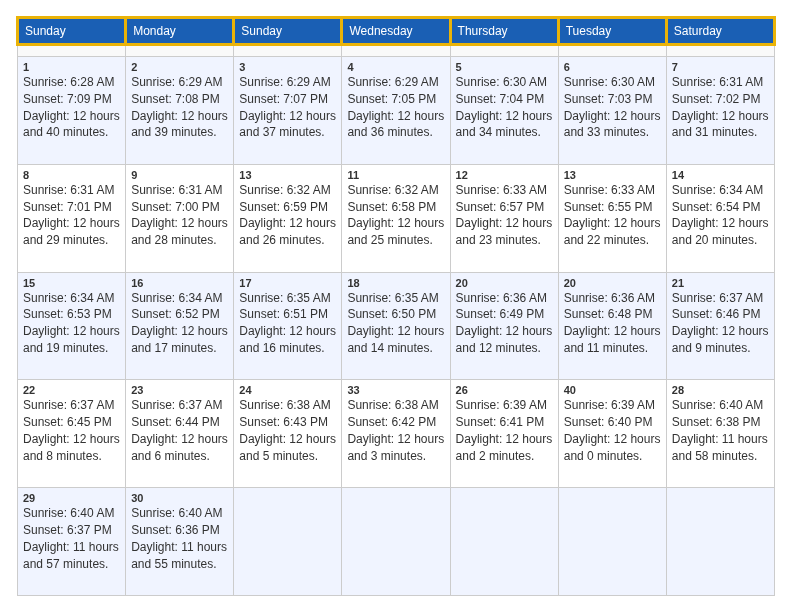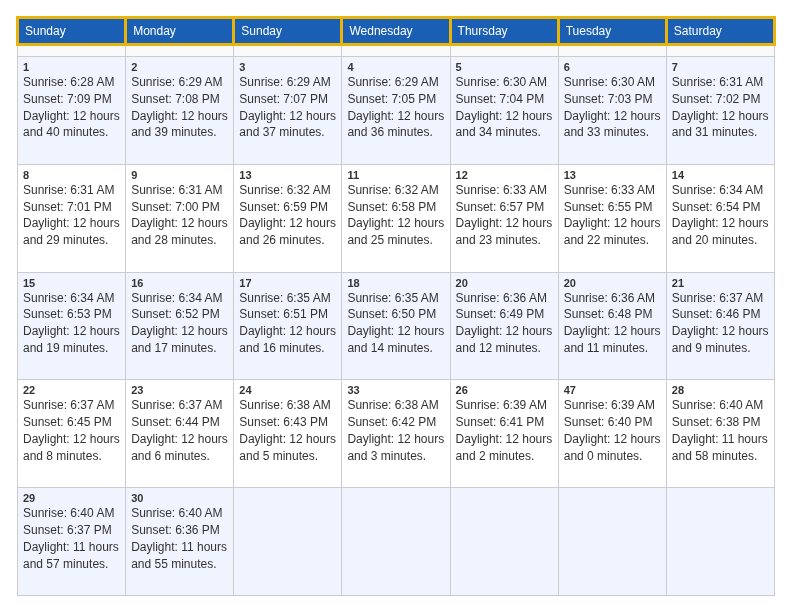--- a/index.html
+++ b/index.html
@@ -213,21 +213,21 @@
           </td>
           <td>
             <span class="day-num">33</span>
 <div class="day-info">Sunrise: 6:38 AM<br>Sunset: 6:42 PM<br>Daylight: 12 hours and 3 minutes.</div>
           </td>
           <td>
             <span class="day-num">26</span>
 <div class="day-info">Sunrise: 6:39 AM<br>Sunset: 6:41 PM<br>Daylight: 12 hours and 2 minutes.</div>
           </td>
           <td>
-            <span class="day-num">47</span>
+            <span class="day-num">40</span>
 <div class="day-info">Sunrise: 6:39 AM<br>Sunset: 6:40 PM<br>Daylight: 12 hours and 0 minutes.</div>
           </td>
           <td>
             <span class="day-num">28</span>
 <div class="day-info">Sunrise: 6:40 AM<br>Sunset: 6:38 PM<br>Daylight: 11 hours and 58 minutes.</div>
           </td>
         </tr>
         <tr>
           <td>
             <span class="day-num">29</span>

